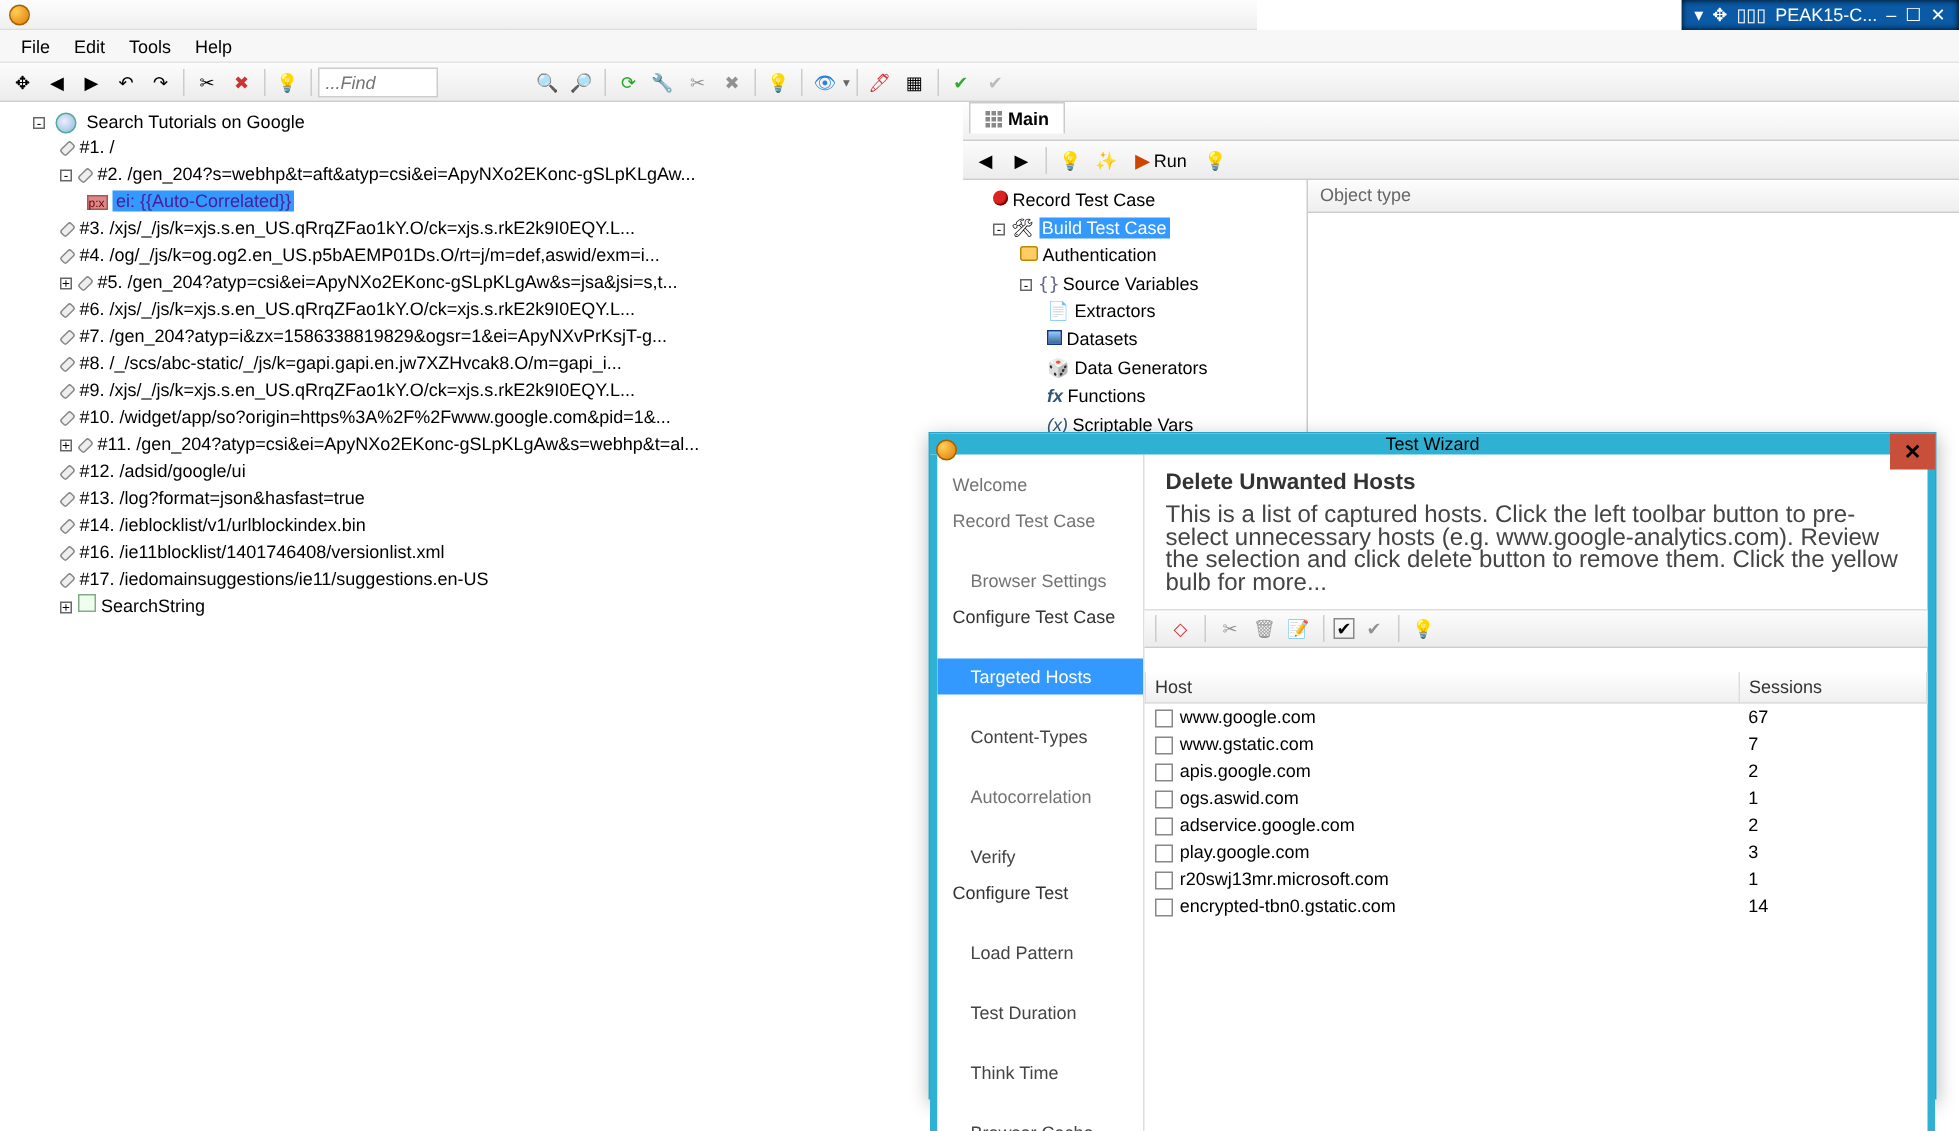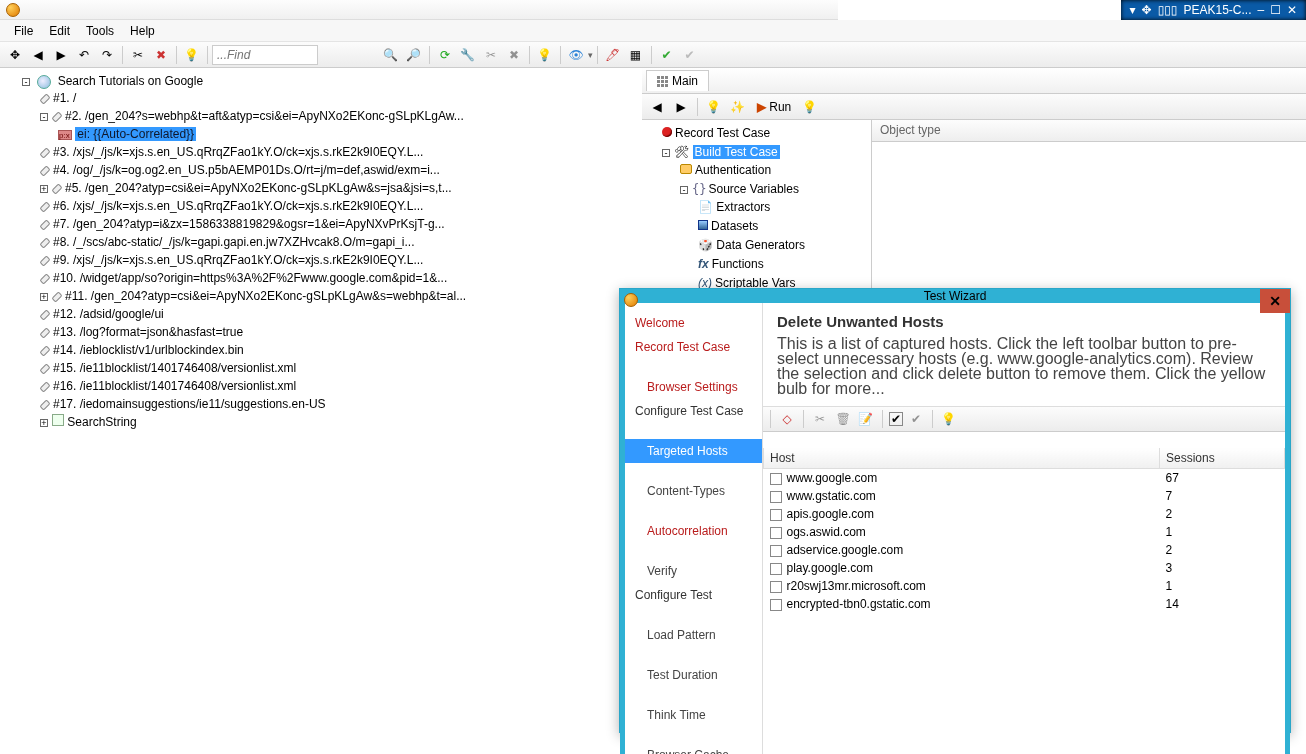--- a/index.html
+++ b/index.html
@@ -21,37 +21,37 @@
   .app-orb { width:14px;height:14px;border-radius:50%;background:radial-gradient(circle at 30% 30%,#ffcf5a,#e07b00);border:1px solid #a86000;}
   
   
   .menubar { position:absolute;top:20px;left:0;right:0;height:22px;background:#f7f7f7;display:flex;align-items:center;padding:0 6px;border-bottom:1px solid #e4e4e4;}
   .menubar span { padding: 2px 8px; cursor:default; }
   
   
   .toolbar { position:absolute;top:42px;left:0;right:0;height:26px;background:linear-gradient(#fcfcfc,#ececec);border-bottom:1px solid #ccc;display:flex;align-items:center;padding:0 4px;gap:1px;}
   .tbtn { width:22px;height:22px;display:flex;align-items:center;justify-content:center;border:1px solid transparent;cursor:default;}
   .tsep { width:1px;height:18px;background:#ccc;margin:0 3px;}
-  .findbox { height:20px;border:1px solid #ccc;width:106px;padding:0 4px;color:#999;font-style:italic;}
+  .findbox { height:20px;border:1px solid #ccc;width:80px;padding:0 4px;color:#999;font-style:italic;}
   
   
   .left-panel { position:absolute;top:68px;left:0;width:640px;bottom:0;overflow:auto;background:#fff;padding:4px;}
   .tree ul { list-style:none;margin:0;padding-left:18px;}
   .tree li { white-space:nowrap;line-height:16px;padding:1px 0;}
   .tree-ico { width:14px;height:14px;display:inline-block;vertical-align:middle;margin-right:3px;}
   .ico-globe { border:1px solid #5a9;border-radius:50%;background:radial-gradient(circle at 40% 40%,#eef,#8bd);}
   .ico-link { transform:rotate(-45deg);border:1px solid #888;border-radius:2px;background:#eee;width:10px;height:6px;}
   .ico-ex { width:8px;height:8px;border:1px solid #666;background:#fff;display:inline-block;text-align:center;line-height:7px;font-size:9px;margin-right:4px;cursor:pointer;}
-  .selected-node { background:#3399ff;color:#0f172a;padding:0 2px;}
+  .selected-node { background:#3399ff;color:#4c1d95;padding:0 2px;}
   .ico-px { background:#d88;border:1px solid #a55;width:14px;height:10px;display:inline-block;font-size:8px;color:#600;line-height:9px;}
   .ico-editpad { border:1px solid #8a8;background:#efe;width:12px;height:12px;display:inline-block;}
   
   
   .right-area { position:absolute;top:68px;left:642px;right:0;bottom:0;display:flex;flex-direction:column;}
-  .tab-strip { height:26px;background:linear-gradient(#fff,#f0f0f0);border-bottom:1px solid #ccc;display:flex;align-items:center;padding-left:4px;}
+  .tab-strip { height:26px;background:linear-gradient(#fff,#f0f0f0);border-bottom:1px solid #ccc;display:flex;align-items:flex-start;padding-left:4px;font-weight:bold;}
   .tab { border:1px solid #ccc;border-bottom:none;padding:3px 10px;background:#fff;display:flex;align-items:center;gap:4px;}
   .tab .grid-ico {display:grid;grid-template-columns:repeat(3,3px);grid-template-rows:repeat(3,3px);gap:1px;}
   .tab .grid-ico span{background:#888;}
   .sub-toolbar { height:26px;background:linear-gradient(#fcfcfc,#ececec);border-bottom:1px solid #ccc;display:flex;align-items:center;padding:0 4px;gap:2px;}
   .sub-toolbar .run-btn { display:flex;align-items:center;gap:3px;padding:0 5px;border:1px solid transparent;}
   .flag { color:#c40;font-weight:bold;}
   
   .right-split { flex:1;display:flex;}
   .right-tree { width:230px;border-right:1px solid #ccc;overflow:auto;padding:4px 2px;}
   .right-tree li { line-height:17px;}
@@ -72,21 +72,21 @@
   
   .wizard { position:absolute;left:619px;top:288px;width:672px;height:445px;background:#fff;border:1px solid #2aa6c8;box-shadow:0 3px 12px rgba(0,0,0,0.3);display:flex;flex-direction:column;}
   .wiz-title { height:24px;background:#2fb1d4;color:#000;display:flex;align-items:center;justify-content:center;position:relative;font-size:13px;}
   .wiz-title .orb{position:absolute;left:4px;top:4px;width:14px;height:14px;border-radius:50%;background:radial-gradient(circle at 30% 30%,#ffcf5a,#e07b00);border:1px solid #a86000;}
   .wiz-close { position:absolute;right:0;top:0;width:30px;height:24px;background:#c84f3a;color:#000;display:flex;align-items:center;justify-content:center;font-weight:bold;font-size:14px;}
   .wiz-body { flex:1;display:flex;background:#fff;border:5px solid #2fb1d4;border-top:none;}
   .wiz-nav { width:138px;background:#fff;border-right:1px solid #ddd;padding:8px 0;}
   .wiz-nav div { padding:5px 10px;color:#444;cursor:default;}
   .wiz-nav .grp { font-weight:normal;color:#333;}
   .wiz-nav .sub { padding-left:22px;margin-top:16px;}
-  .wiz-nav .disabled { color:#b91c1c;}
+  .wiz-nav .disabled { color:#737373;}
   .wiz-nav .sel { background:#3399ff;color:#fff;}
   .wiz-main { flex:1;display:flex;flex-direction:column;}
   .wiz-head { padding:10px 14px 4px;}
   .wiz-head h2{margin:0 0 6px;font-size:15px;font-weight:bold;color:#333;}
   .wiz-head p{margin:0;color:#444;font-size:16px;line-height:15px;}
   .wiz-tool { height:26px;background:linear-gradient(#fcfcfc,#ececec);border-top:1px solid #ddd;border-bottom:1px solid #ccc;display:flex;align-items:center;padding:0 4px;gap:3px;margin-top:6px;}
   .wiz-tool .wt{width:20px;height:20px;border:1px solid transparent;display:flex;align-items:center;justify-content:center;}
   .host-table { flex:1;overflow:auto;margin-top:16px;}
   .host-table table{width:100%;border-collapse:collapse;}
   .host-table th{text-align:left;padding:3px 6px;background:linear-gradient(#fff,#f0f0f0);border:1px solid #ddd;border-top:none;font-weight:normal;color:#333;}
@@ -172,21 +172,20 @@
           <li><span class="ico-ex">+</span><span class="tree-ico ico-link"></span><span>#5. /gen_204?atyp=csi&amp;ei=ApyNXo2EKonc-gSLpKLgAw&amp;s=jsa&amp;jsi=s,t...</span></li>
           <li><span class="tree-ico ico-link"></span><span>#6. /xjs/_/js/k=xjs.s.en_US.qRrqZFao1kY.O/ck=xjs.s.rkE2k9I0EQY.L...</span></li>
           <li><span class="tree-ico ico-link"></span><span>#7. /gen_204?atyp=i&amp;zx=1586338819829&amp;ogsr=1&amp;ei=ApyNXvPrKsjT-g...</span></li>
           <li><span class="tree-ico ico-link"></span><span>#8. /_/scs/abc-static/_/js/k=gapi.gapi.en.jw7XZHvcak8.O/m=gapi_i...</span></li>
           <li><span class="tree-ico ico-link"></span><span>#9. /xjs/_/js/k=xjs.s.en_US.qRrqZFao1kY.O/ck=xjs.s.rkE2k9I0EQY.L...</span></li>
           <li><span class="tree-ico ico-link"></span><span>#10. /widget/app/so?origin=https%3A%2F%2Fwww.google.com&amp;pid=1&amp;...</span></li>
           <li><span class="ico-ex">+</span><span class="tree-ico ico-link"></span><span>#11. /gen_204?atyp=csi&amp;ei=ApyNXo2EKonc-gSLpKLgAw&amp;s=webhp&amp;t=al...</span></li>
           <li><span class="tree-ico ico-link"></span><span>#12. /adsid/google/ui</span></li>
           <li><span class="tree-ico ico-link"></span><span>#13. /log?format=json&amp;hasfast=true</span></li>
           <li><span class="tree-ico ico-link"></span><span>#14. /ieblocklist/v1/urlblockindex.bin</span></li>
-          <li><span class="tree-ico ico-link"></span><span>#15. /ie11blocklist/1401746408/versionlist.xml</span></li>
           <li><span class="tree-ico ico-link"></span><span>#16. /ie11blocklist/1401746408/versionlist.xml</span></li>
           <li><span class="tree-ico ico-link"></span><span>#17. /iedomainsuggestions/ie11/suggestions.en-US</span></li>
           <li><span class="ico-ex">+</span><span class="ico-editpad"></span> <span>SearchString</span></li>
         </ul>
     </li>
   </ul>
 </div>
 
 <div class="right-area">
   <div class="tab-strip">

